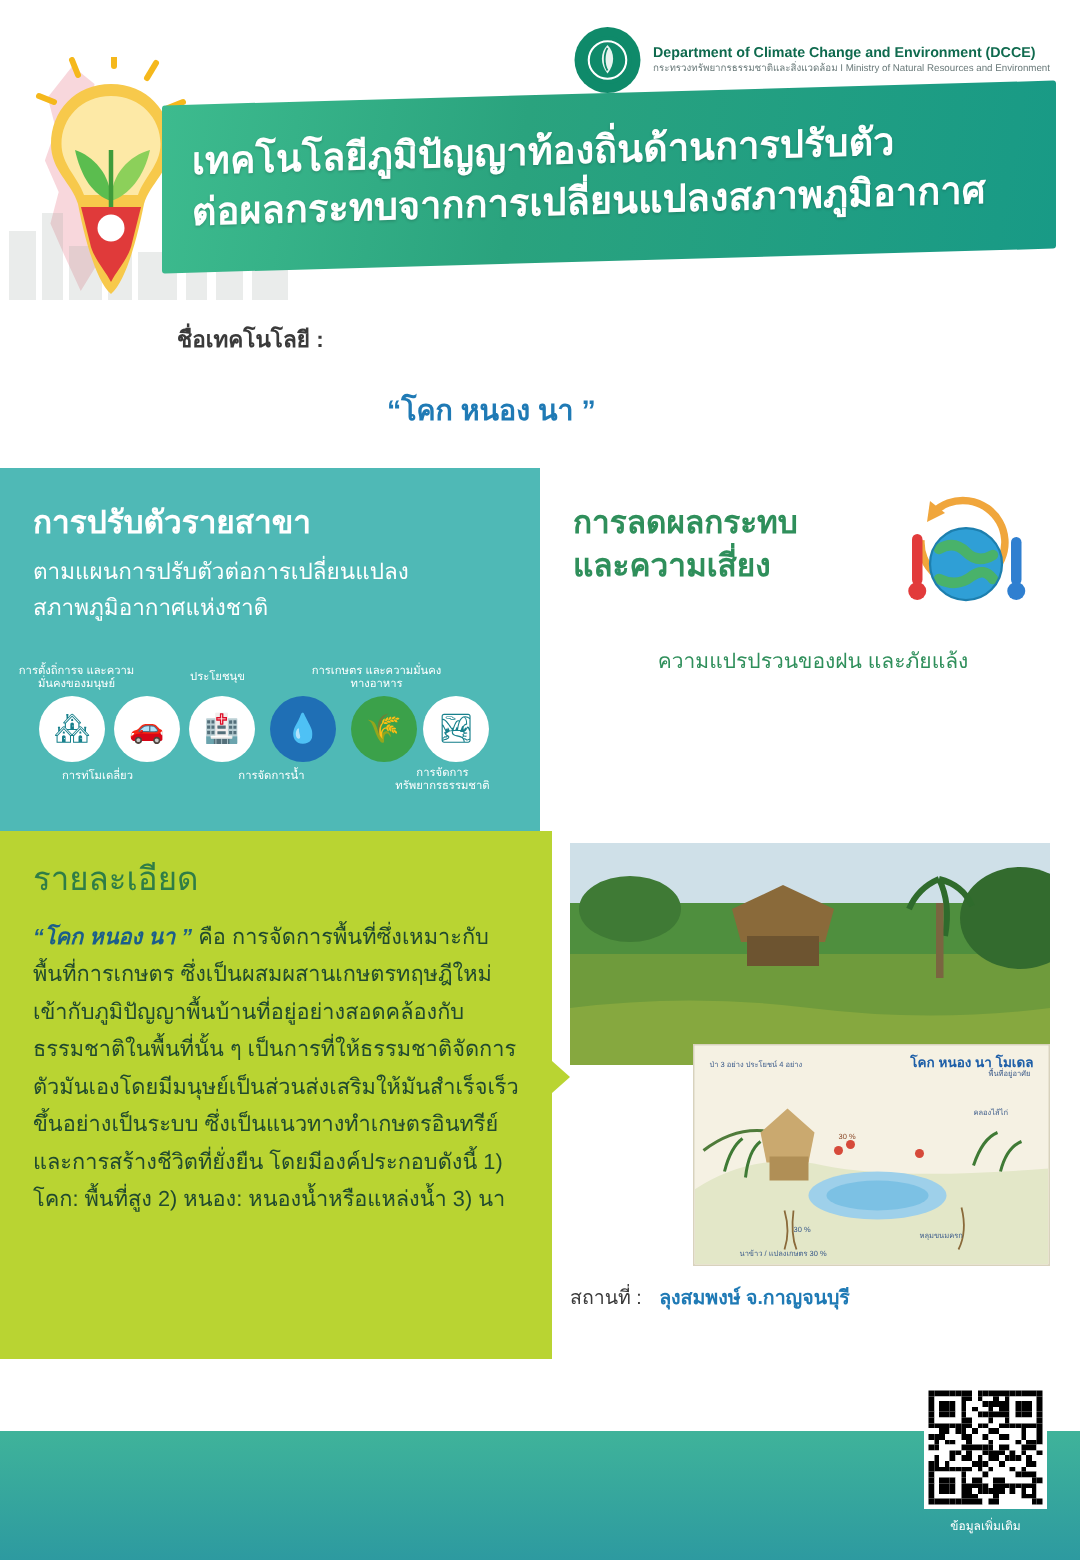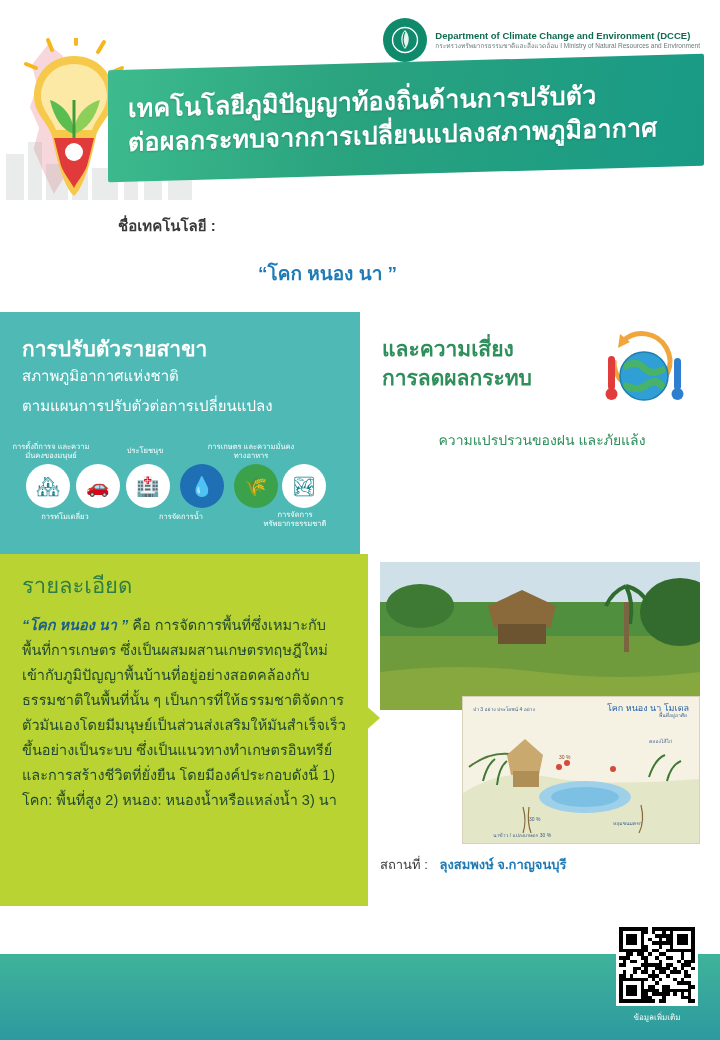--- a/index.html
+++ b/index.html
@@ -182,21 +182,21 @@
   }
   .photo2 {
     position: absolute; left: 462px; top: 142px;
     width: 238px; height: 148px;
     background: #f3efe2;
     border: 1px solid #d8d2bd;
     overflow: hidden;
   }
   .photo2 .p2title {
     position: absolute; right: 10px; top: 4px;
-    font-size: 9px; color: #1e5fa8; font-weight: normal;
+    font-size: 9px; color: #1e5fa8; font-weight: bold;
   }
   .place-line {
     position: absolute; left: 380px; top: 300px;
     font-size: 13px; color: #3a3a3a;
   }
   .place-line .val { color: #1f7ab5; font-weight: bold; margin-left: 8px; }
 
   
   .footer { position: relative; height: 118px; background: #ffffff; }
   .footer-band {
@@ -286,22 +286,22 @@
 
   <div class="tech-name">
     <div class="tech-label">ชื่อเทคโนโลยี :</div>
     <div class="tech-value">“โคก หนอง นา ”</div>
   </div>
 
   <div class="panels">
 
     <div class="panel-left">
       <h2>การปรับตัวรายสาขา</h2>
+      <div class="sub">ตามแผนการปรับตัวต่อการเปลี่ยนแปลง</div>
       <div class="sub" style="margin-top:0">สภาพภูมิอากาศแห่งชาติ</div>
-      <div class="sub">ตามแผนการปรับตัวต่อการเปลี่ยนแปลง</div>
 
       <div class="icon-row">
         <div class="ico-cap" style="left:-4px; top:0;">การตั้งถิ่การจ
 และความมั่นคงของมนุษย์</div>
         <div class="ico" style="left:16px; top:22px;">🏘</div>
         <div class="ico-cap" style="left:10px; top:70px;">การท่โมเดลี่ยว</div>
         <div class="ico" style="left:66px; top:22px;">🚗</div>
 
         <div class="ico-cap" style="left:90px; top:4px;">ประโยชนุข</div>
         <div class="ico" style="left:116px; top:22px;">🏥</div>
@@ -311,22 +311,22 @@
         <div class="ico-cap" style="left:196px; top:0;">การเกษตร
 และความมั่นคงทางอาหาร</div>
         <div class="ico green" style="left:224px; top:22px;">🌾</div>
         <div class="ico-cap" style="left:240px; top:68px;">การจัดการ
 ทรัพยากรธรรมชาติ</div>
         <div class="ico" style="left:272px; top:22px;">🏞</div>
       </div>
     </div>
 
     <div class="panel-right">
+      <h2>การลดผลกระทบ</h2>
       <h2>และความเสี่ยง</h2>
-      <h2>การลดผลกระทบ</h2>
       <div class="note">ความแปรปรวนของฝน และภัยแล้ง</div>
 
       <div class="globe-art">
         <svg width="120" height="96" viewBox="0 0 120 96">
           <path d="M40 16 a28 28 0 1 1 -8 18" fill="none" stroke="#f0a63c" stroke-width="5"></path>
           <polygon points="38,8 48,16 36,22" fill="#f0a63c"></polygon>
           <circle cx="62" cy="50" r="24" fill="#2f9fd6"></circle>
           <path d="M44 40 q10 -6 18 2 q8 8 18 2 M44 60 q12 6 22 -2 q8 -6 14 2" fill="none" stroke="#49b26a" stroke-width="7" stroke-linecap="round"></path>
           <circle cx="62" cy="50" r="24" fill="none" stroke="#1d7fae" stroke-width="1.5"></circle>
           <rect x="26" y="30" width="7" height="34" rx="3.5" fill="#e23b3b"></rect>

